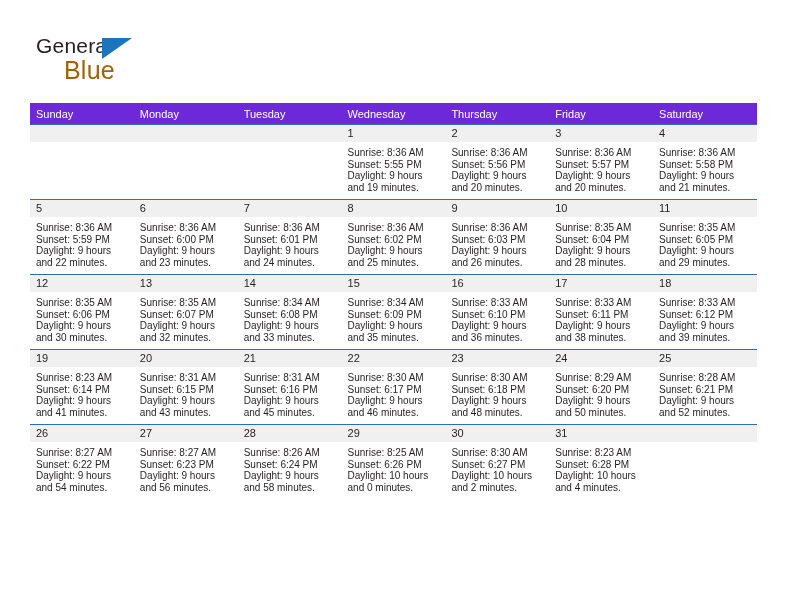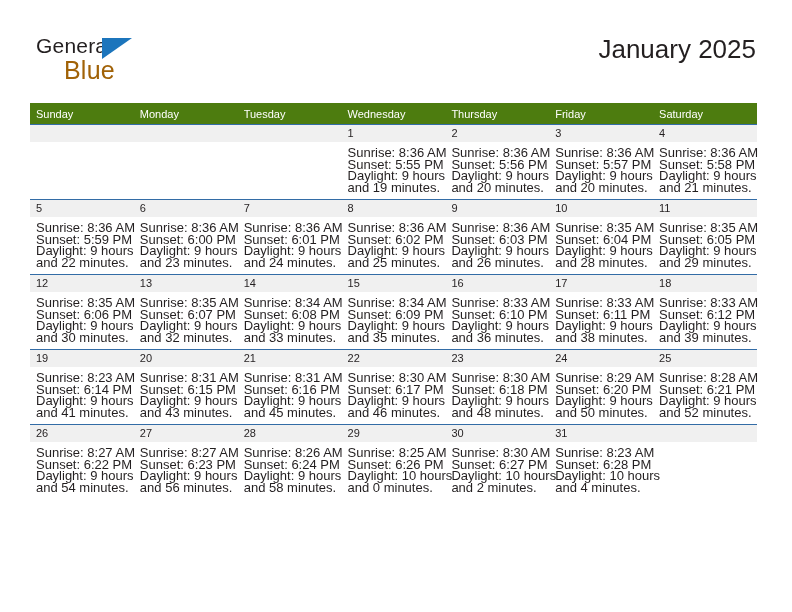--- a/index.html
+++ b/index.html
@@ -90,21 +90,21 @@
   
   .calendar {
     position: absolute;
     left: 30px;
     top: 103px;
     width: 727px;
     border-collapse: collapse;
     table-layout: fixed;
   }
   .calendar th {
-    background: #4d7c0f;
+    background: #6d28d9;
     color: #ffffff;
     font-size: 11px;
     font-weight: normal;
     text-align: left;
     padding: 4px 0 4px 6px;
     height: 13px;
     font-family: "Liberation Sans", sans-serif;
   }
   .calendar td {
     vertical-align: top;
@@ -132,42 +132,41 @@
     padding-left: 6px;
     font-size: 11px;
     color: #231f20;
     box-sizing: border-box;
   }
   .cell.empty .daynum-band {
     color: transparent;
   }
   .cell-lines {
     padding: 5px 4px 0 6px;
-    font-size: 13px;
+    font-size: 10px;
     line-height: 11.6px;
     color: #231f20;
   }
   .cell-lines div {
     white-space: nowrap;
   }
 </style>
 </head>
 <body>
 
 <div class="page">
 
   <div class="header">
 
     <div class="logo">
       <span class="logo-general">General</span>
       <span class="logo-tri"></span>
       <span class="logo-blue">Blue</span>
     </div>
 
-    <div class="title">January 2025</div>
   </div>
 
   <table class="calendar">
     <thead>
       <tr>
         <th>Sunday</th>
         <th>Monday</th>
         <th>Tuesday</th>
         <th>Wednesday</th>
         <th>Thursday</th>

